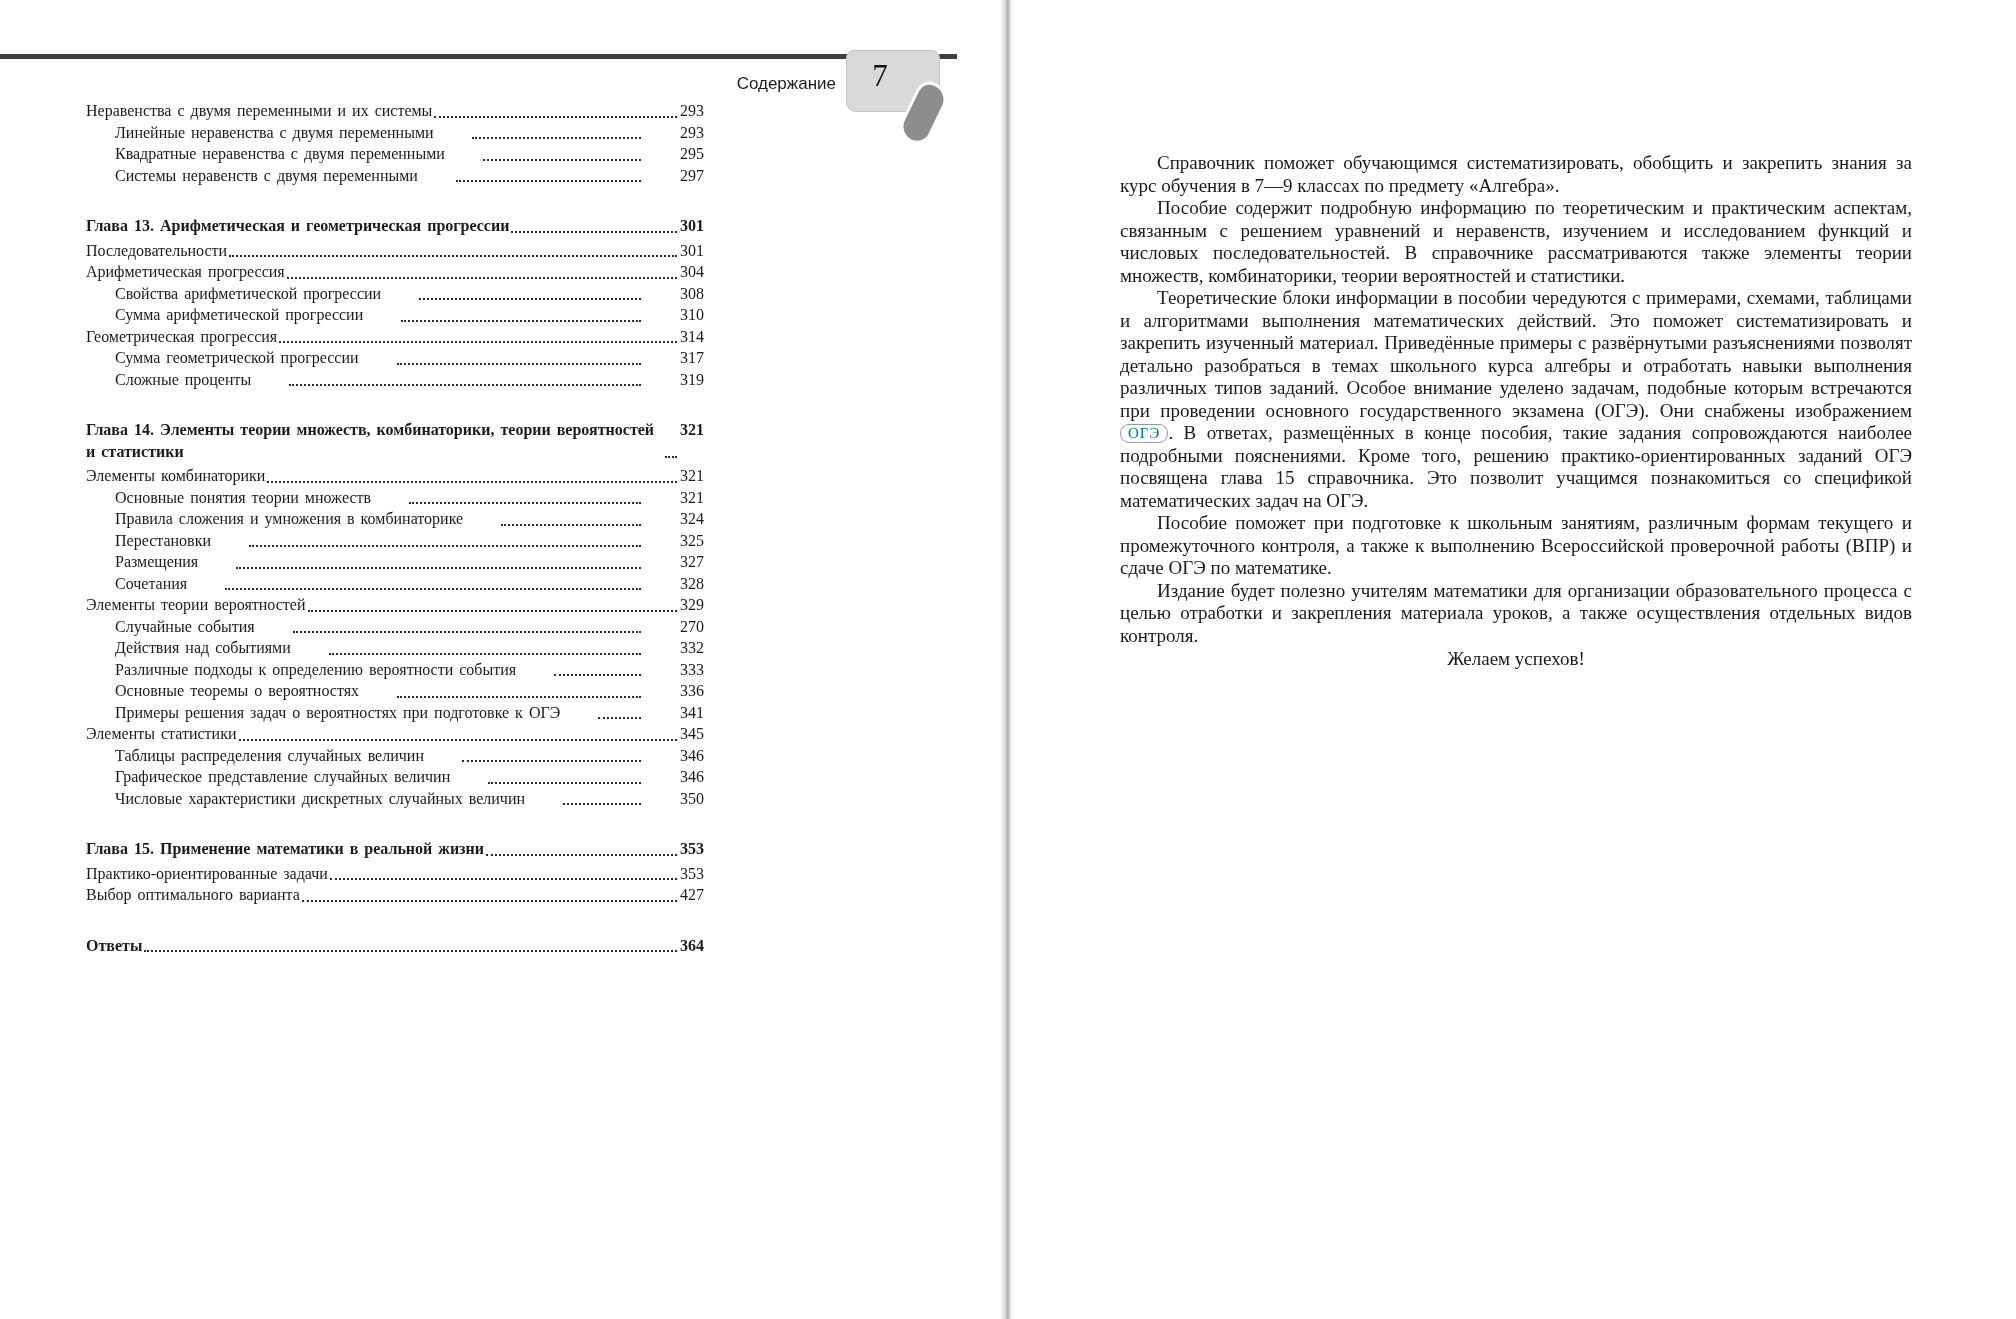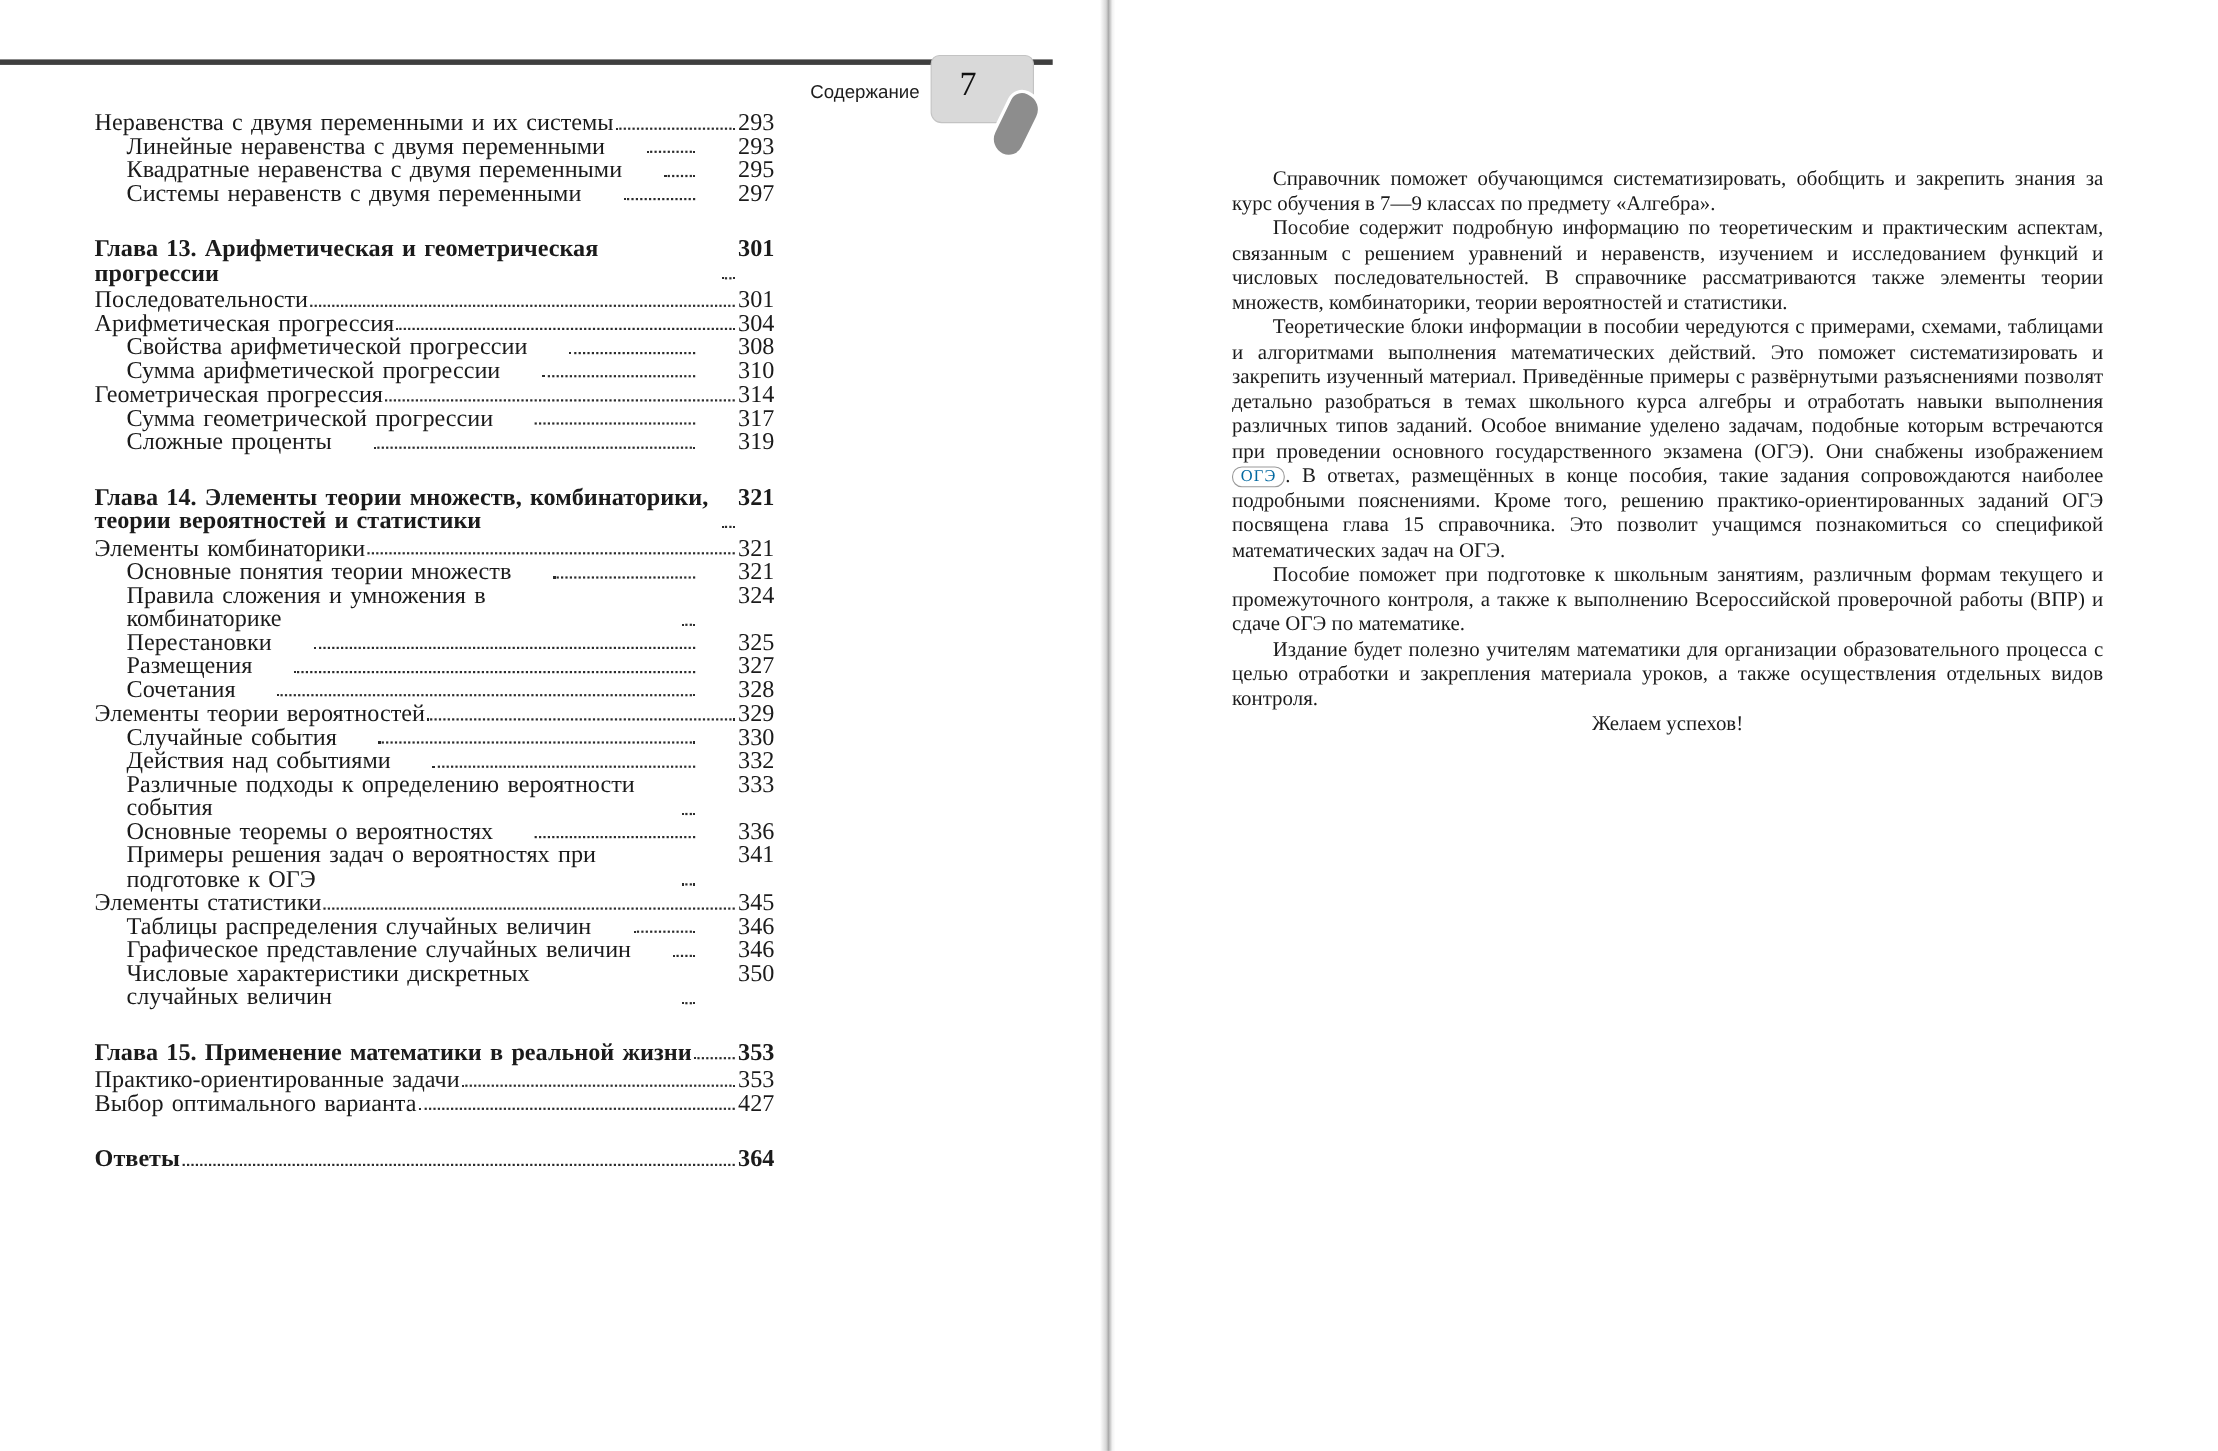--- a/index.html
+++ b/index.html
@@ -21,21 +21,21 @@
                   font-family:"Liberation Sans",sans-serif; font-size:17px; color:#1c1c1c; }
 
   .page-tab { position:absolute; left:846px; top:50px; width:110px; height:100px; }
   .tab-body { position:absolute; left:0; top:0; width:94px; height:62px; background:#d9d9d9;
               border:1px solid #c3c3c3; border-radius:8px 8px 16px 10px; }
   .tab-fold { position:absolute; left:64px; top:34px; width:27px; height:58px; background:#8d8d8d;
               border-radius:12px 16px 14px 16px; transform:rotate(26deg); box-shadow:0 0 0 3px #ffffff; }
   .tab-number { position:absolute; left:0; top:8px; width:68px; text-align:center;
                 font-size:31px; color:#111; }
 
-  .toc { position:absolute; left:86px; top:100px; width:618px; font-size:22px; line-height:21.5px; word-spacing:2px; }
+  .toc { position:absolute; left:86px; top:100px; width:618px; font-size:16px; line-height:21.5px; word-spacing:2px; }
   .toc-row { display:flex; align-items:baseline; }
   .toc-row.gap  { margin-top:29px; }
   .toc-row.bold { font-weight:bold; margin-bottom:3px; }
   .toc-row.lvl1 { padding-left:29px;gap:36px; }
   .toc-text { }
   .toc-dots { flex:1 1 auto; min-width:12px; align-self:flex-end;
               margin:0 3px 4px 2px; border-bottom:2px dotted #2b2b2b; }
   .toc-page { white-space:nowrap; }
 
   
@@ -167,21 +167,21 @@
           <span class="toc-page">328</span>
         </div>
         <div class="toc-row">
           <span class="toc-text">Элементы теории вероятностей</span>
           <span class="toc-dots"></span>
           <span class="toc-page">329</span>
         </div>
         <div class="toc-row lvl1">
           <span class="toc-text">Случайные события</span>
           <span class="toc-dots"></span>
-          <span class="toc-page">330</span>
+          <span class="toc-page">270</span>
         </div>
         <div class="toc-row lvl1">
           <span class="toc-text">Действия над событиями</span>
           <span class="toc-dots"></span>
           <span class="toc-page">332</span>
         </div>
         <div class="toc-row lvl1">
           <span class="toc-text">Различные подходы к определению вероятности события</span>
           <span class="toc-dots"></span>
           <span class="toc-page">333</span>

